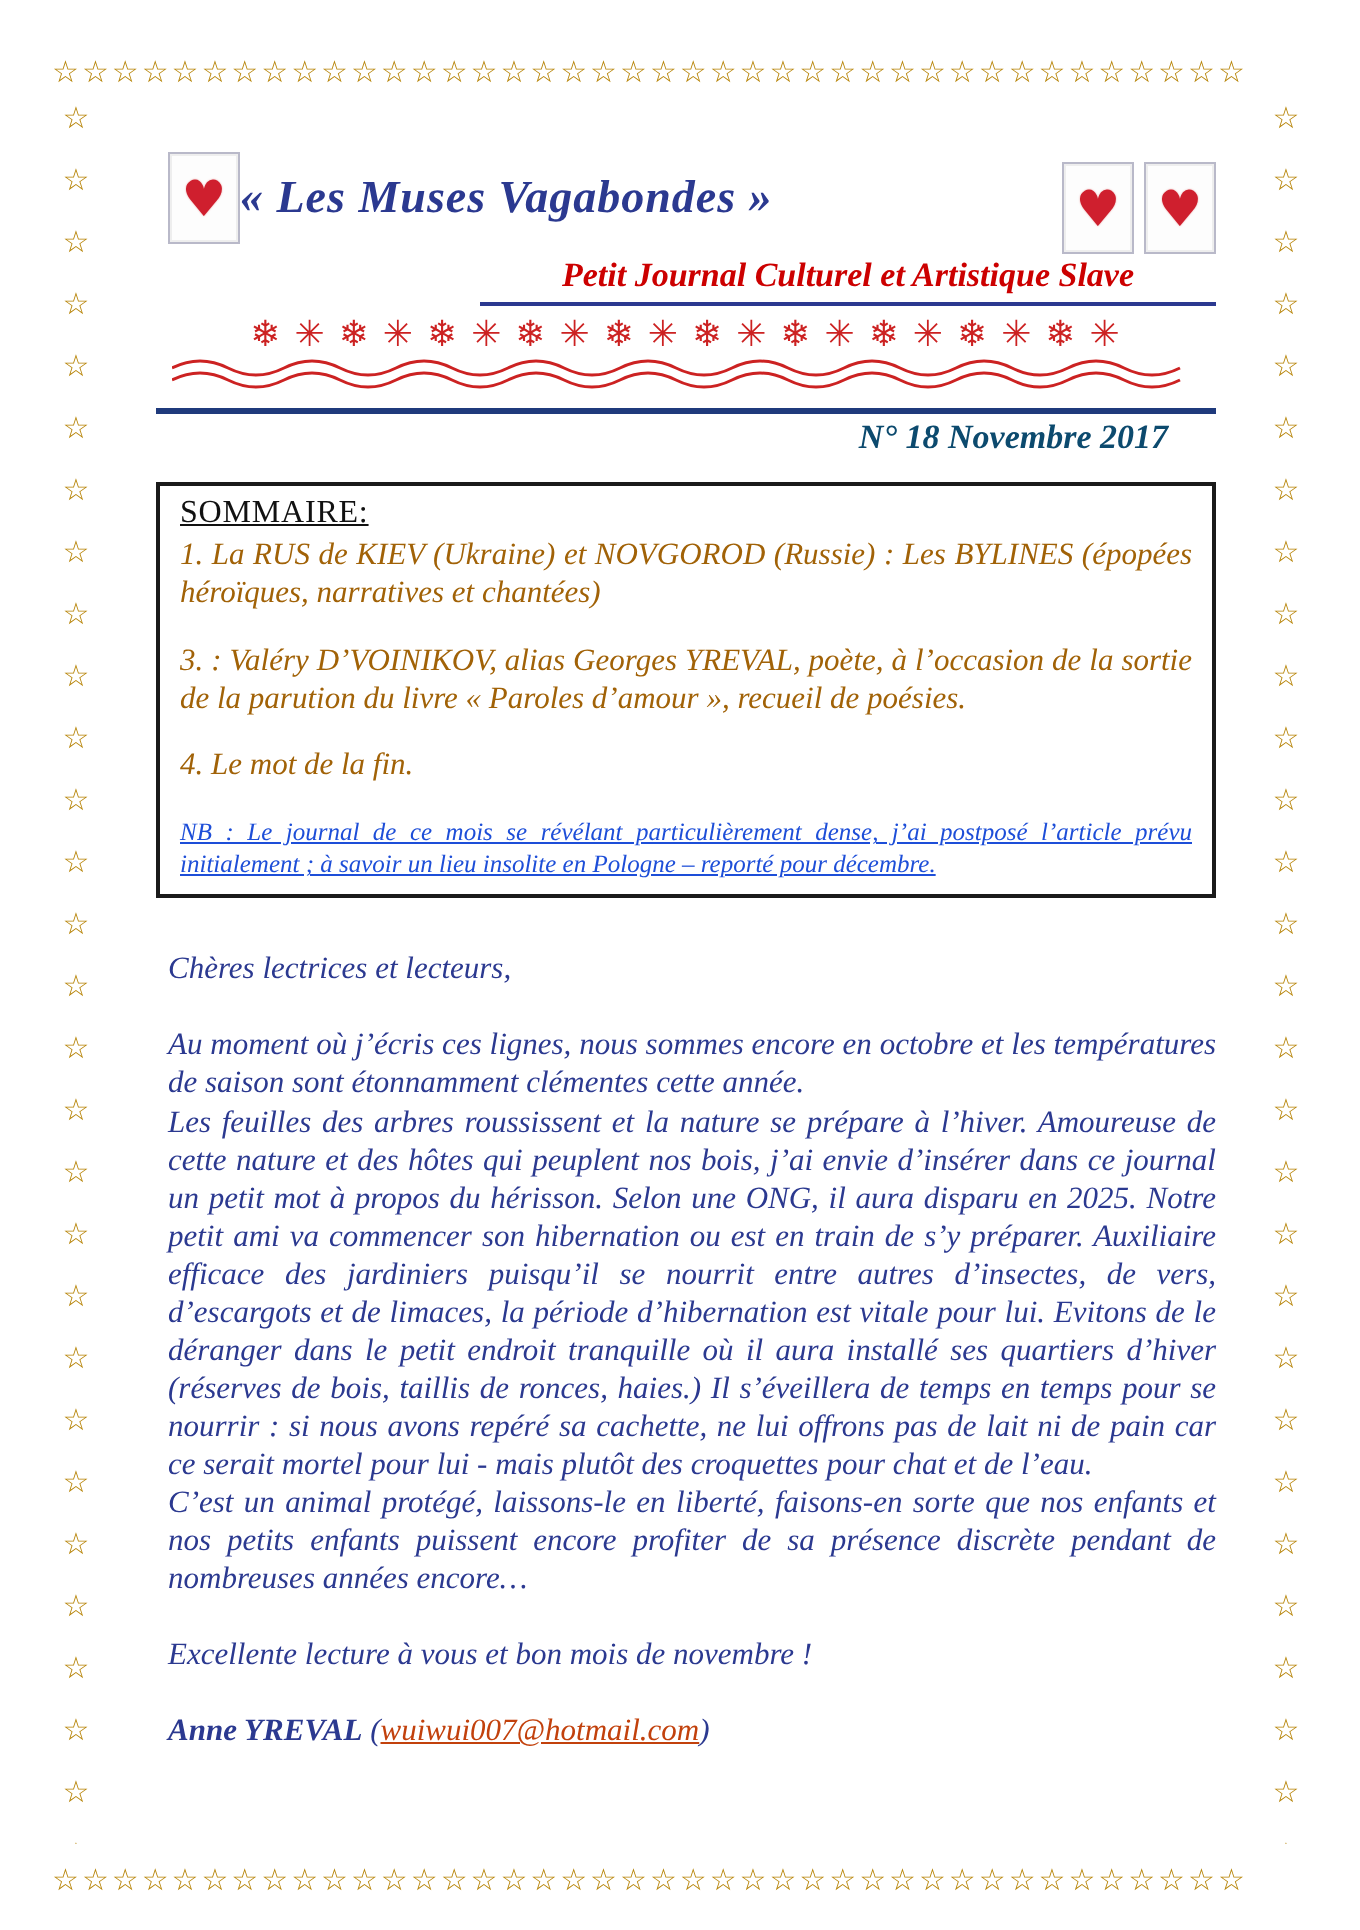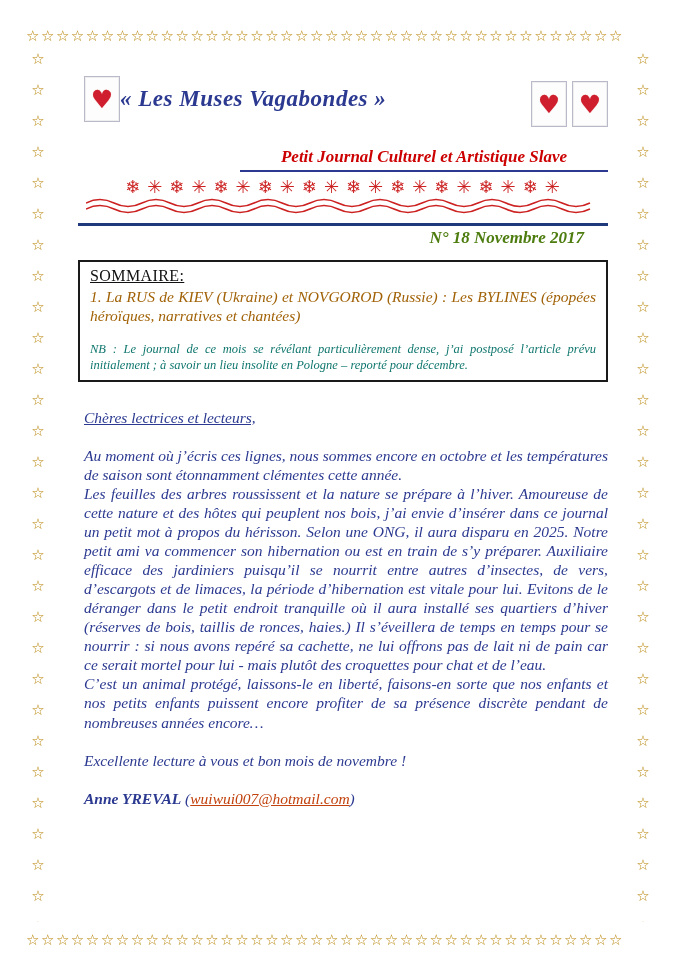--- a/index.html
+++ b/index.html
@@ -36,55 +36,55 @@
     font-family:"DejaVu Sans",sans-serif;
     text-shadow:0 0 1px #e8a0a0;
   }
   .title-wrap { flex:1 1 auto; padding-top:10px; }
   .page-title {
     color:#2b3990; font-size:23px; font-weight:bold; font-style:italic;
     letter-spacing:0.5px;
   }
   .heart-pair { display:flex; gap:5px; margin-top:5px; flex:0 0 auto; }
   .subtitle-row {
-    margin-left:156px; margin-top:20px; border-bottom:2px solid #2b3990;
+    margin-left:156px; margin-top:1px; border-bottom:2px solid #2b3990;
     text-align:center; padding-bottom:3px;
   }
   .page-subtitle { color:#cc0000; font-size:17px; font-weight:bold; font-style:italic; }
   .ornament-band {
     margin-top:5px; text-align:center; color:#cc2222;
     font-family:"DejaVu Sans",sans-serif; font-size:18px; line-height:1.1;
     letter-spacing:7px; white-space:nowrap; overflow:hidden;
   }
   .wave-svg { display:block; margin:1px auto 0; }
   .issue-rule { border:none; border-top:3px solid #1f3a7c; margin:7px 0 0 -6px; }
   .issue-line {
     text-align:right; padding-right:24px; margin-top:2px;
-    color:#4d7c0f; font-size:17px; font-weight:bold; font-style:italic;
+    color:#0c4a6e; font-size:17px; font-weight:bold; font-style:italic;
   }
   
   .summary-box {
     border:2px solid #1a1a1a; margin:12px 0 4px -6px; padding:5px 10px 7px;
     background:#ffffff;
   }
   .summary-heading {
     color:#111111; font-size:16px; text-decoration:underline; letter-spacing:0.4px;
   }
   .summary-item {
     color:#a16207; font-style:italic; font-size:15.5px; line-height:1.22;
     text-align:justify; margin:3px 0 15px;
   }
   .summary-item:last-of-type { margin-bottom:1px; }
   .summary-note {
-    color:#0f766e; font-style:italic; font-size:12.5px; line-height:1.28;
-    text-align:justify; margin:0;
+    color:#1d4ed8; font-style:italic; font-size:12.5px; line-height:1.28;
+    text-align:justify; margin:0;text-decoration:underline;
   }
   
   .body-text { margin-top:26px; color:#2b3990; font-style:italic; font-size:15.5px; line-height:1.23; }
-  .salutation { margin:0 0 19px;text-decoration:underline; }
+  .salutation { margin:0 0 19px; }
   .para { margin:0; text-align:justify; }
   .closing { margin:19px 0 0; }
   .signature { margin:19px 0 0; }
   .signature-name { font-weight:bold; }
   .email-link { color:#c2410c; text-decoration:underline; cursor:pointer; }
 </style>
 </head>
 <body>
 
 <div class="page">
@@ -122,20 +122,22 @@
       <path d="M0 5 q14 -7 28 0 t28 0 t28 0 t28 0 t28 0 t28 0 t28 0 t28 0 t28 0 t28 0 t28 0 t28 0 t28 0 t28 0 t28 0 t28 0 t28 0 t28 0" fill="none" stroke="#cc2222" stroke-width="1.5"></path>
       <path d="M0 11 q14 -7 28 0 t28 0 t28 0 t28 0 t28 0 t28 0 t28 0 t28 0 t28 0 t28 0 t28 0 t28 0 t28 0 t28 0 t28 0 t28 0 t28 0 t28 0" fill="none" stroke="#cc2222" stroke-width="1.5"></path>
     </svg>
 
     <hr class="issue-rule">
     <div class="issue-line">N° 18 Novembre 2017</div>
 
     <div class="summary-box">
       <div class="summary-heading">SOMMAIRE:</div>
       <p class="summary-item">1. La RUS de KIEV (Ukraine) et NOVGOROD (Russie) : Les BYLINES (épopées héroïques, narratives et chantées)</p>
+      <p class="summary-item">3. : Valéry D’VOINIKOV, alias Georges YREVAL, poète, à l’occasion de la sortie de la parution du livre « Paroles d’amour », recueil de poésies.</p>
+      <p class="summary-item">4. Le mot de la fin.</p>
       <p class="summary-note">NB : Le journal de ce mois se révélant particulièrement dense, j’ai postposé l’article prévu initialement ; à savoir un lieu insolite en Pologne – reporté pour décembre.</p>
     </div>
 
     <div class="body-text">
       <p class="salutation">Chères lectrices et lecteurs,</p>
       <p class="para">Au moment où j’écris ces lignes, nous sommes encore en octobre et les températures de saison sont étonnamment clémentes cette année.</p>
       <p class="para">Les feuilles des arbres roussissent et la nature se prépare à l’hiver. Amoureuse de cette nature et des hôtes qui peuplent nos bois, j’ai envie d’insérer dans ce journal un petit mot à propos du hérisson. Selon une ONG, il aura disparu en 2025. Notre petit ami va commencer son hibernation ou est en train de s’y préparer. Auxiliaire efficace des jardiniers puisqu’il se nourrit entre autres d’insectes, de vers, d’escargots et de limaces, la période d’hibernation est vitale pour lui. Evitons de le déranger dans le petit endroit tranquille où il aura installé ses quartiers d’hiver (réserves de bois, taillis de ronces, haies.) Il s’éveillera de temps en temps pour se nourrir : si nous avons repéré sa cachette, ne lui offrons pas de lait ni de pain car ce serait mortel pour lui - mais plutôt des croquettes pour chat et de l’eau.</p>
       <p class="para">C’est un animal protégé, laissons-le en liberté, faisons-en sorte que nos enfants et nos petits enfants puissent encore profiter de sa présence discrète pendant de nombreuses années encore…</p>
       <p class="closing">Excellente lecture à vous et bon mois de novembre !</p>
       <p class="signature"><span class="signature-name">Anne YREVAL</span><span> (</span><a class="email-link">wuiwui007@hotmail.com</a><span>)</span></p>

